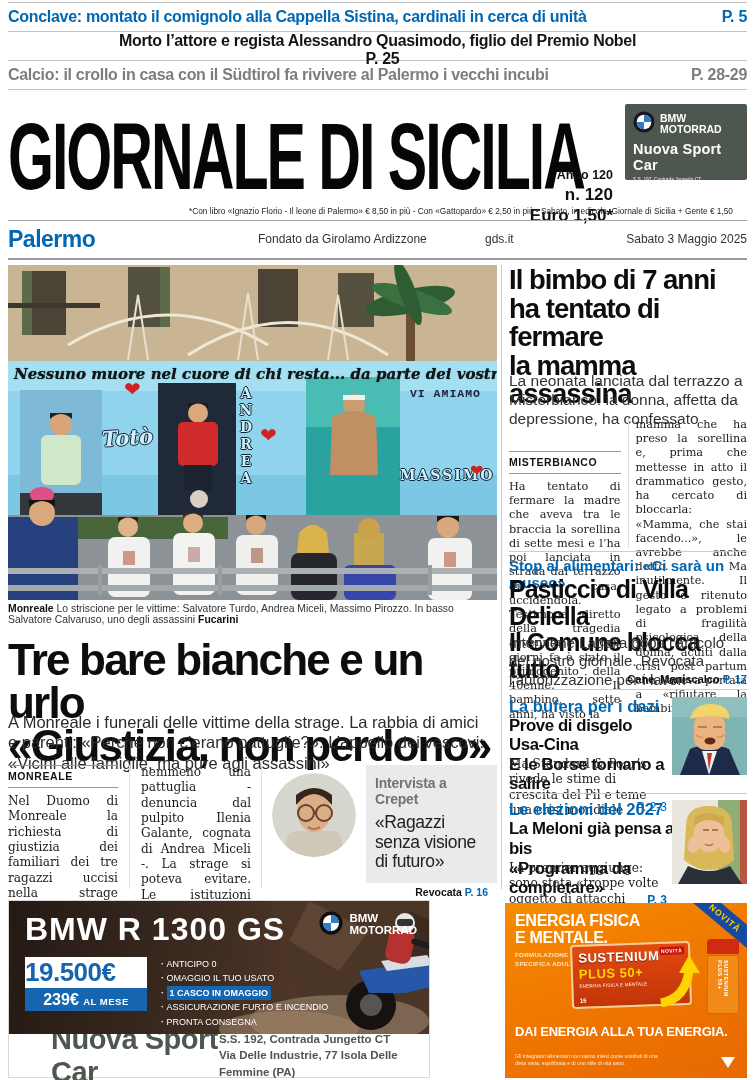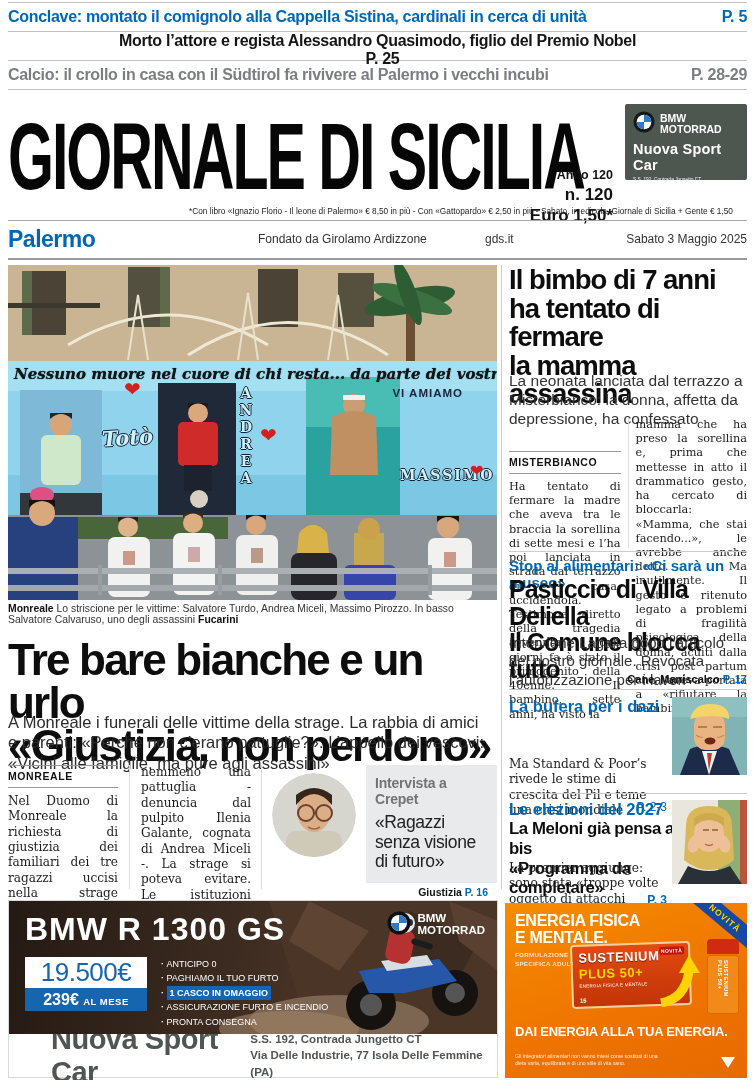--- a/index.html
+++ b/index.html
@@ -35,21 +35,21 @@
   #dateline .date{position:absolute;right:0;top:11px;font-size:12px;color:#333;}
 
   
   .vdiv{position:absolute;width:1px;background:#ccc;}
   .hdiv{position:absolute;height:1px;background:#ccc;}
 
   
   #main-photo{position:absolute;left:8px;top:265px;width:489px;height:335px;overflow:hidden;background:#9fb3bb;}
   #main-photo svg{position:absolute;left:0;top:0;}
   .banner-script{position:absolute;left:6px;top:100px;width:470px;font-family:"DejaVu Serif",serif;font-style:italic;font-weight:700;font-size:15px;color:#141414;white-space:nowrap;text-shadow:0 0 1px #0a3a4a;}
-  .vi-amiamo{position:absolute;right:34px;top:122px;font-weight:700;font-size:11.5px;color:#22233d;letter-spacing:1px;font-family:Liberation Sans, sans-serif;}
+  .vi-amiamo{position:absolute;right:16px;top:122px;font-weight:700;font-size:11.5px;color:#22233d;letter-spacing:1px;font-family:Liberation Mono, monospace;}
   .name-toto{position:absolute;left:94px;top:160px;font-family:"DejaVu Serif",serif;font-style:italic;font-weight:700;font-size:21px;color:#cfeffb;text-shadow:-1px 0 #123,1px 0 #123,0 -1px #123,0 1px #123;transform:rotate(-4deg);}
   .name-andrea{position:absolute;left:230px;top:120px;height:130px;writing-mode:vertical-rl;text-orientation:upright;font-family:"DejaVu Serif",serif;font-weight:700;font-size:14px;letter-spacing:1px;color:#cfeffb;text-shadow:-1px 0 #123,1px 0 #123,0 -1px #123,0 1px #123;}
   .name-massimo{position:absolute;left:392px;top:202px;font-family:"DejaVu Serif",serif;font-weight:700;font-size:14px;letter-spacing:2px;color:#cfeffb;text-shadow:-1px 0 #123,1px 0 #123,0 -1px #123,0 1px #123;}
   .ph-heart{position:absolute;color:#d41f1f;font-size:20px;}
 
   
   #caption{position:absolute;left:8px;top:603px;width:489px;font-size:10.4px;color:#333;}
   #caption b{color:#111;}
   #main-headline{position:absolute;left:8px;top:616px;width:489px;font-weight:800;font-size:44px;line-height:.98;letter-spacing:-1.8px;color:#0d0d0d;margin:0;padding-top:22px;}
   #standfirst{position:absolute;left:8px;top:712px;width:484px;font-size:16.5px;line-height:1.24;color:#2b2b2b;}
@@ -91,25 +91,25 @@
   #a3-page{top:800px;width:158px;text-align:right;font-weight:400;color:#0067b4;font-size:12px;}
   #a4-kicker{top:800px;font-size:16.5px;}
   #a4-headline{top:819px;font-size:16.8px;line-height:1.18;letter-spacing:-.4px;width:170px;}
   #a4-sub{top:861px;width:158px;font-family:"DejaVu Serif",serif;font-size:12.2px;line-height:1.25;color:#222;}
   #a4-page{top:893px;width:158px;text-align:right;font-weight:700;color:#0067b4;font-size:12px;}
   .side-photo{position:absolute;overflow:hidden;}
   #trump-photo{left:672px;top:697px;width:75px;height:78px;}
   #meloni-photo{left:672px;top:800px;width:75px;height:84px;}
 
   
-  #bmw-ad{position:absolute;left:8px;top:900px;width:490px;height:178px;border:1px solid #d9d9d9;box-sizing:border-box;}
+  #bmw-ad{position:absolute;left:8px;top:900px;width:422px;height:178px;border:1px solid #d9d9d9;box-sizing:border-box;}
   #bmw-ad .photo{position:relative;height:133px;background:linear-gradient(100deg,#241a14 0%,#3c2b20 45%,#54392a 75%,#2e2019 100%);overflow:hidden;}
   #bmw-ad .model{position:absolute;left:16px;top:10px;color:#fff;font-weight:700;font-size:32px;letter-spacing:1px;}
   #price-box{position:absolute;left:16px;top:56px;width:122px;}
-  #price-box .price{background:#fff;color:#1566ae;font-weight:400;font-size:26px;text-align:center;height:31px;line-height:31px;letter-spacing:-.5px;}
+  #price-box .price{background:#fff;color:#1566ae;font-weight:700;font-size:26px;text-align:left;height:31px;line-height:31px;letter-spacing:-.5px;}
   #price-box .monthly{background:#1566ae;color:#fff;text-align:center;height:23px;line-height:23px;font-weight:700;font-size:16px;}
   #price-box .monthly small{font-size:9.5px;font-weight:700;letter-spacing:.5px;}
   #bmw-bullets{position:absolute;left:152px;top:56px;color:#fff;font-size:9px;line-height:1.6;}
   #bmw-bullets div::before{content:"· ";font-weight:700;}
   #bmw-bullets .hl{background:#1566ae;display:inline-block;padding:0 3px;font-weight:700;}
   #bmw-brand{position:absolute;right:12px;top:10px;display:flex;gap:6px;align-items:center;color:#fff;font-weight:700;font-size:11.5px;line-height:1.05;}
   #bmw-ad .strip{display:flex;align-items:center;height:43px;background:#fff;}
   #bmw-ad .strip .dealer{color:#4d574f;font-weight:700;font-size:29px;margin-left:42px;letter-spacing:-.5px;}
   #bmw-ad .strip .addr{margin-left:auto;margin-right:14px;color:#4d574f;font-weight:700;font-size:11.5px;line-height:1.45;}
 
@@ -304,21 +304,21 @@
             <circle cx="34" cy="40" r="8" fill="none" stroke="#6a4030" stroke-width="2"></circle>
             <circle cx="52" cy="40" r="8" fill="none" stroke="#6a4030" stroke-width="2"></circle>
             <line x1="42" y1="40" x2="44" y2="40" stroke="#6a4030" stroke-width="2"></line>
             <path d="M36 54 q6 4 12 0" stroke="#9a6a4a" stroke-width="1.6" fill="none"></path>
           </svg>
       </div>
       <div id="interview-box">
         <div class="ttl">Intervista a Crepet</div>
         <div class="quote">«Ragazzi senza visione di futuro»</div>
         <div class="byline">
-          <span>Giustizia</span>
+          <span>Revocata</span>
           <span class="pg">P. 16</span>
         </div>
       </div>
     </div>
   </div>
 
   <h2 class="rc rc-headline" id="a1-headline">
     <span>Il bimbo di 7 anni</span><br>
     <span>ha tentato di fermare</span><br>
     <span>la mamma assassina</span>
@@ -347,20 +347,24 @@
   </h2>
   <div class="rc rc-sub" id="a2-sub">Interviene Lagalla dopo l’articolo del nostro giornale. Revocata l’autorizzazione per i lavori</div>
   <div class="rc" id="a2-byline">
     <span>Cane, Maniscalco</span>
     <span class="pg">P. 17</span>
   </div>
 
   <div class="hdiv" style="left:509px;width:238px;top:689px;"></div>
 
   <div class="rc blue-kicker" id="a3-kicker">La bufera per i dazi</div>
+  <h3 class="rc rc-headline" id="a3-headline">
+    <span>Prove di disgelo Usa-Cina</span><br>
+    <span>E le Borse tornano a salire</span>
+  </h3>
   <div class="rc" id="a3-sub">Ma Standard &amp; Poor’s rivede le stime di crescita del Pil e teme una crisi mondiale</div>
   <div class="rc" id="a3-page">P. 2-3</div>
   <div class="side-photo" id="trump-photo">
     <svg width="75" height="78" viewBox="0 0 75 78">
         <rect width="75" height="78" fill="#7fb3b4"></rect>
         <rect x="0" y="0" width="75" height="20" fill="#8fc0c0"></rect>
         <path d="M8 78 L18 52 Q37 44 57 52 L68 78 Z" fill="#1d2a4a"></path>
         <path d="M30 54 L37 78 L45 54 Z" fill="#f2f2ee"></path>
         <path d="M35 56 L37 74 L40 56 Z" fill="#c0392b"></path>
         <rect x="22" y="16" width="31" height="37" rx="12" fill="#eab482"></rect>
@@ -416,21 +420,21 @@
           <rect x="388" y="18" width="16" height="7" rx="3" fill="#333"></rect>
         <rect x="402" y="40" width="22" height="6" rx="3" fill="#1c1c1c" transform="rotate(18 413 43)"></rect>
       </svg>
       <div class="model">BMW R 1300 GS</div>
       <div id="price-box">
         <div class="price">19.500€</div>
         <div class="monthly"><span>239€</span> <small>AL MESE</small></div>
       </div>
       <div id="bmw-bullets">
         <div>ANTICIPO 0</div>
-        <div>PAGHIAMO IL TUO FURTO</div>
+        <div>OMAGGIO IL TUO USATO</div>
         <div><span class="hl">1 CASCO IN OMAGGIO</span></div>
         <div>ASSICURAZIONE FURTO E INCENDIO</div>
         <div>PRONTA CONSEGNA</div>
       </div>
       <div id="bmw-brand">
         <span>
           <svg width="24" height="24" viewBox="0 0 24 24">
               <circle cx="12" cy="12" r="11.5" fill="#0d0f11"></circle>
               <circle cx="12" cy="12" r="8" fill="#fff"></circle>
               <path d="M12 4 A8 8 0 0 1 20 12 L12 12 Z" fill="#2f7bc4"></path>

